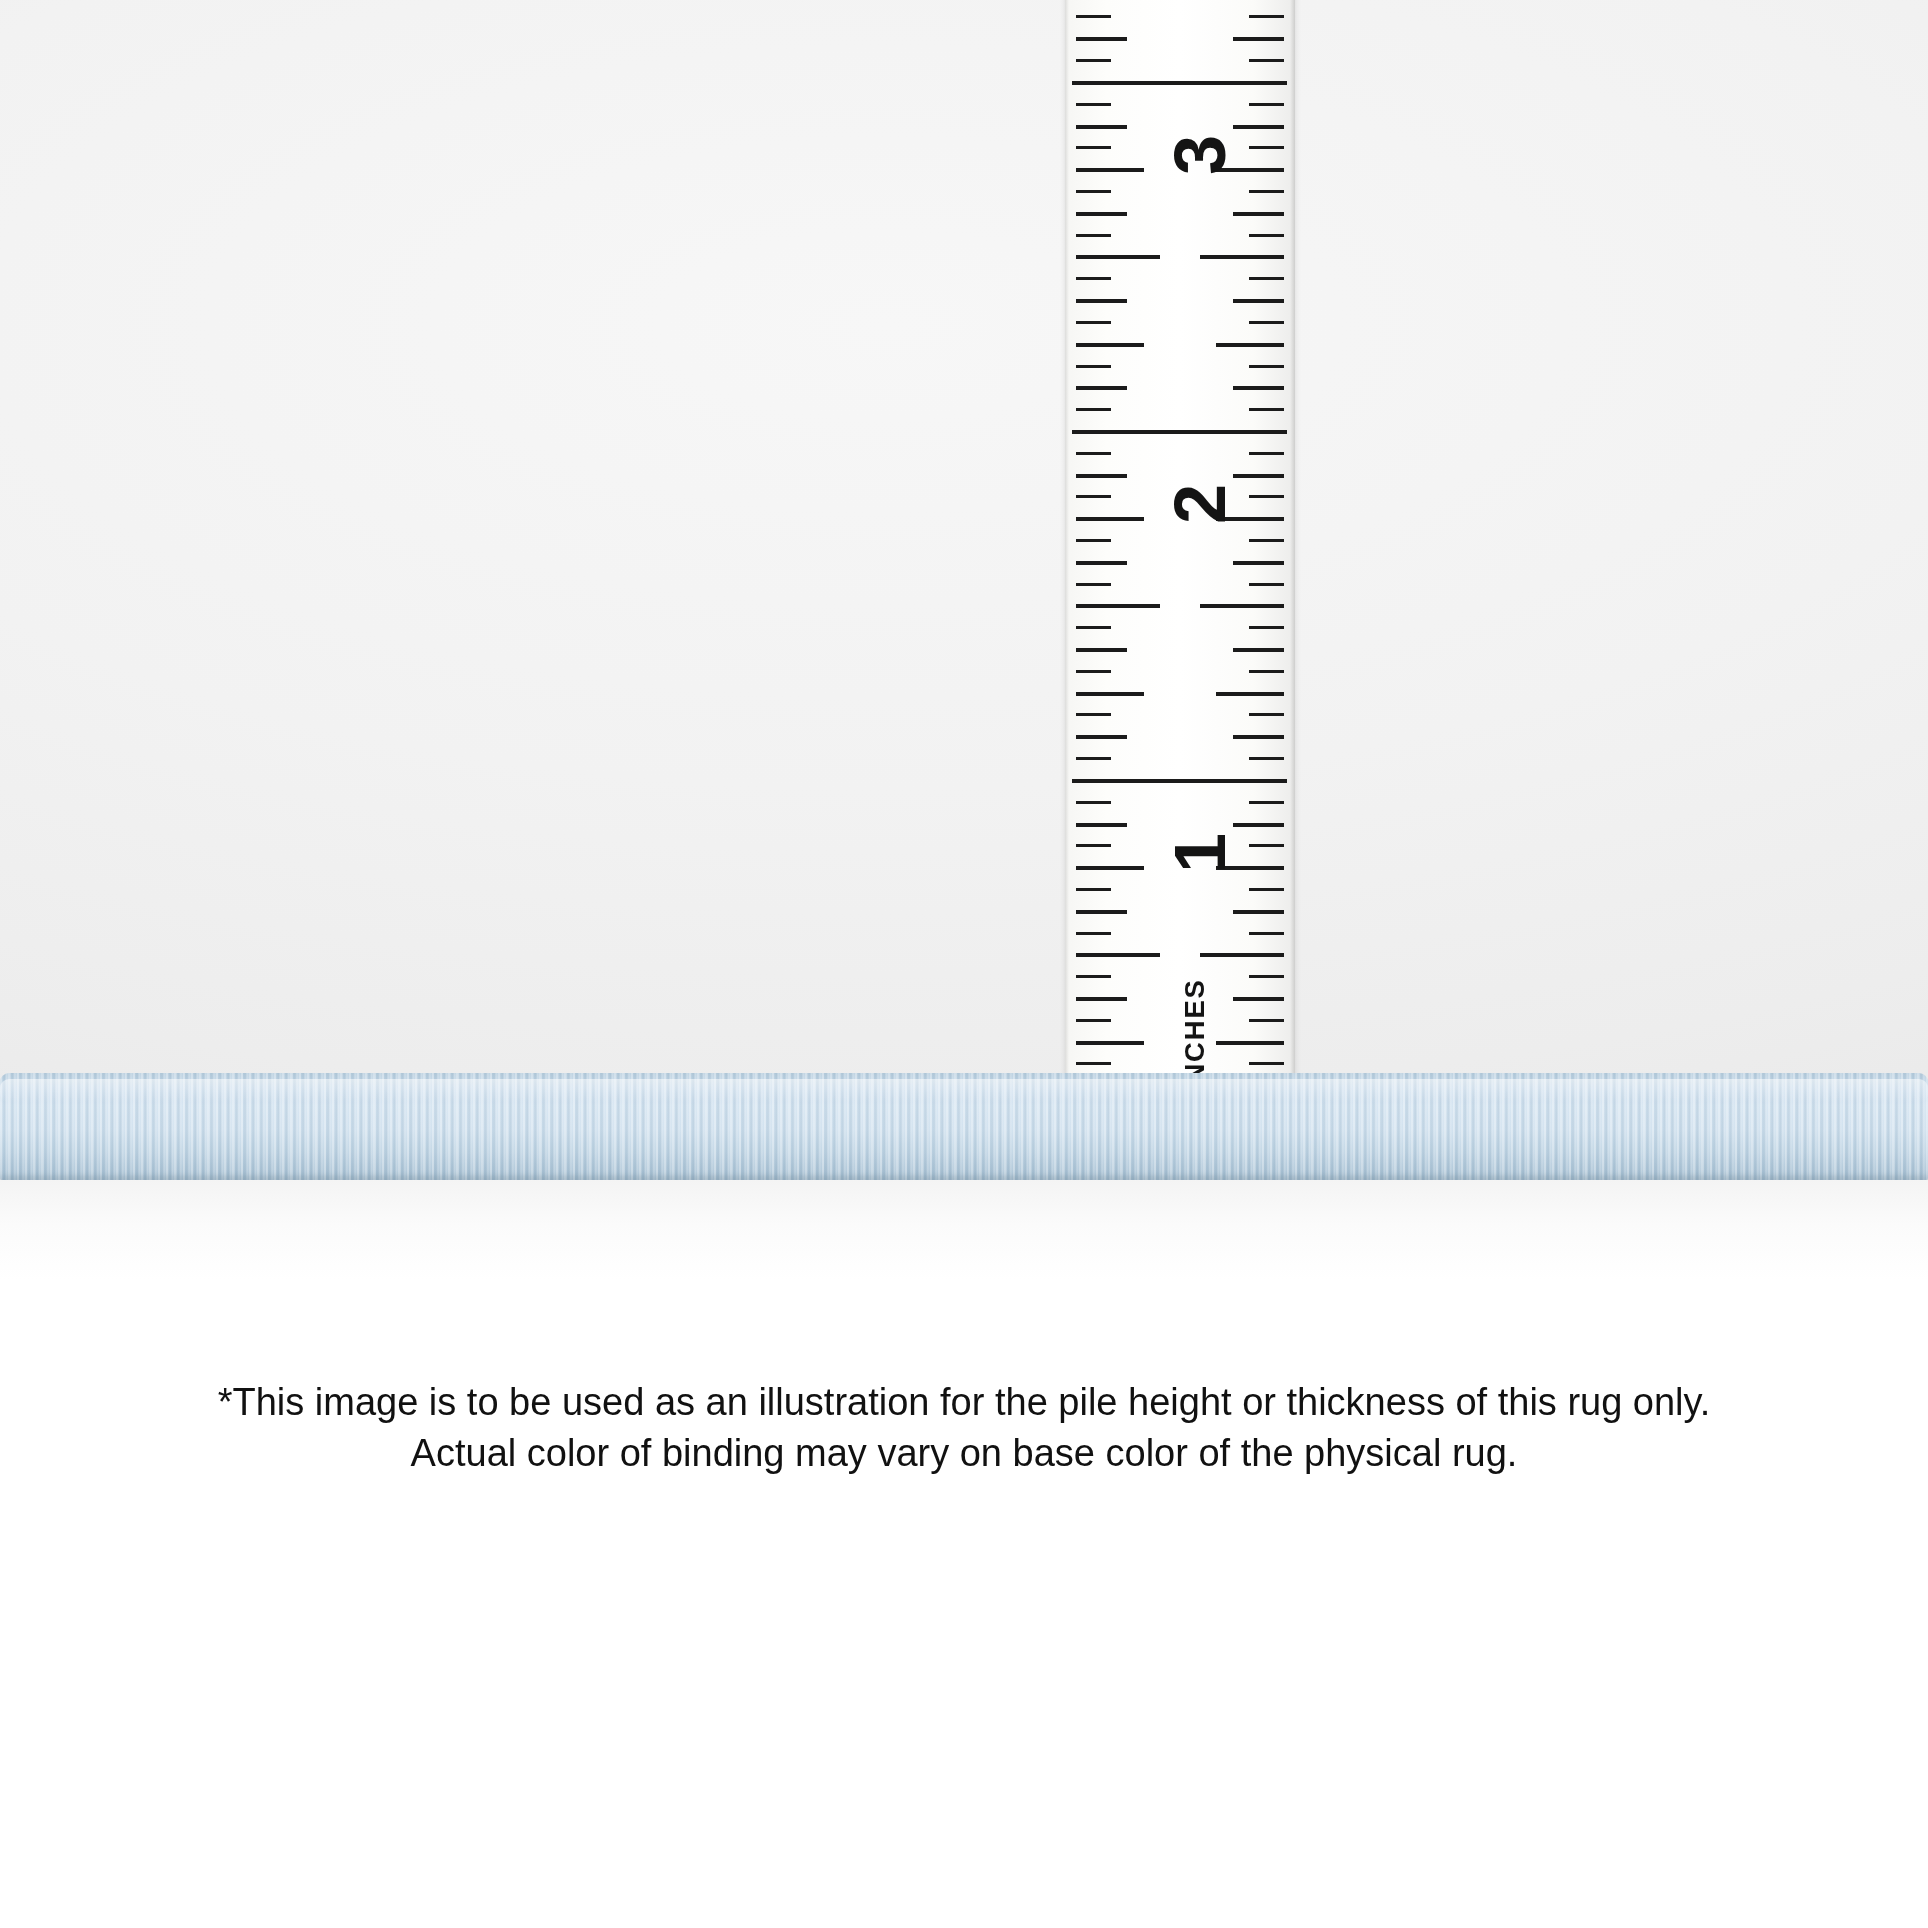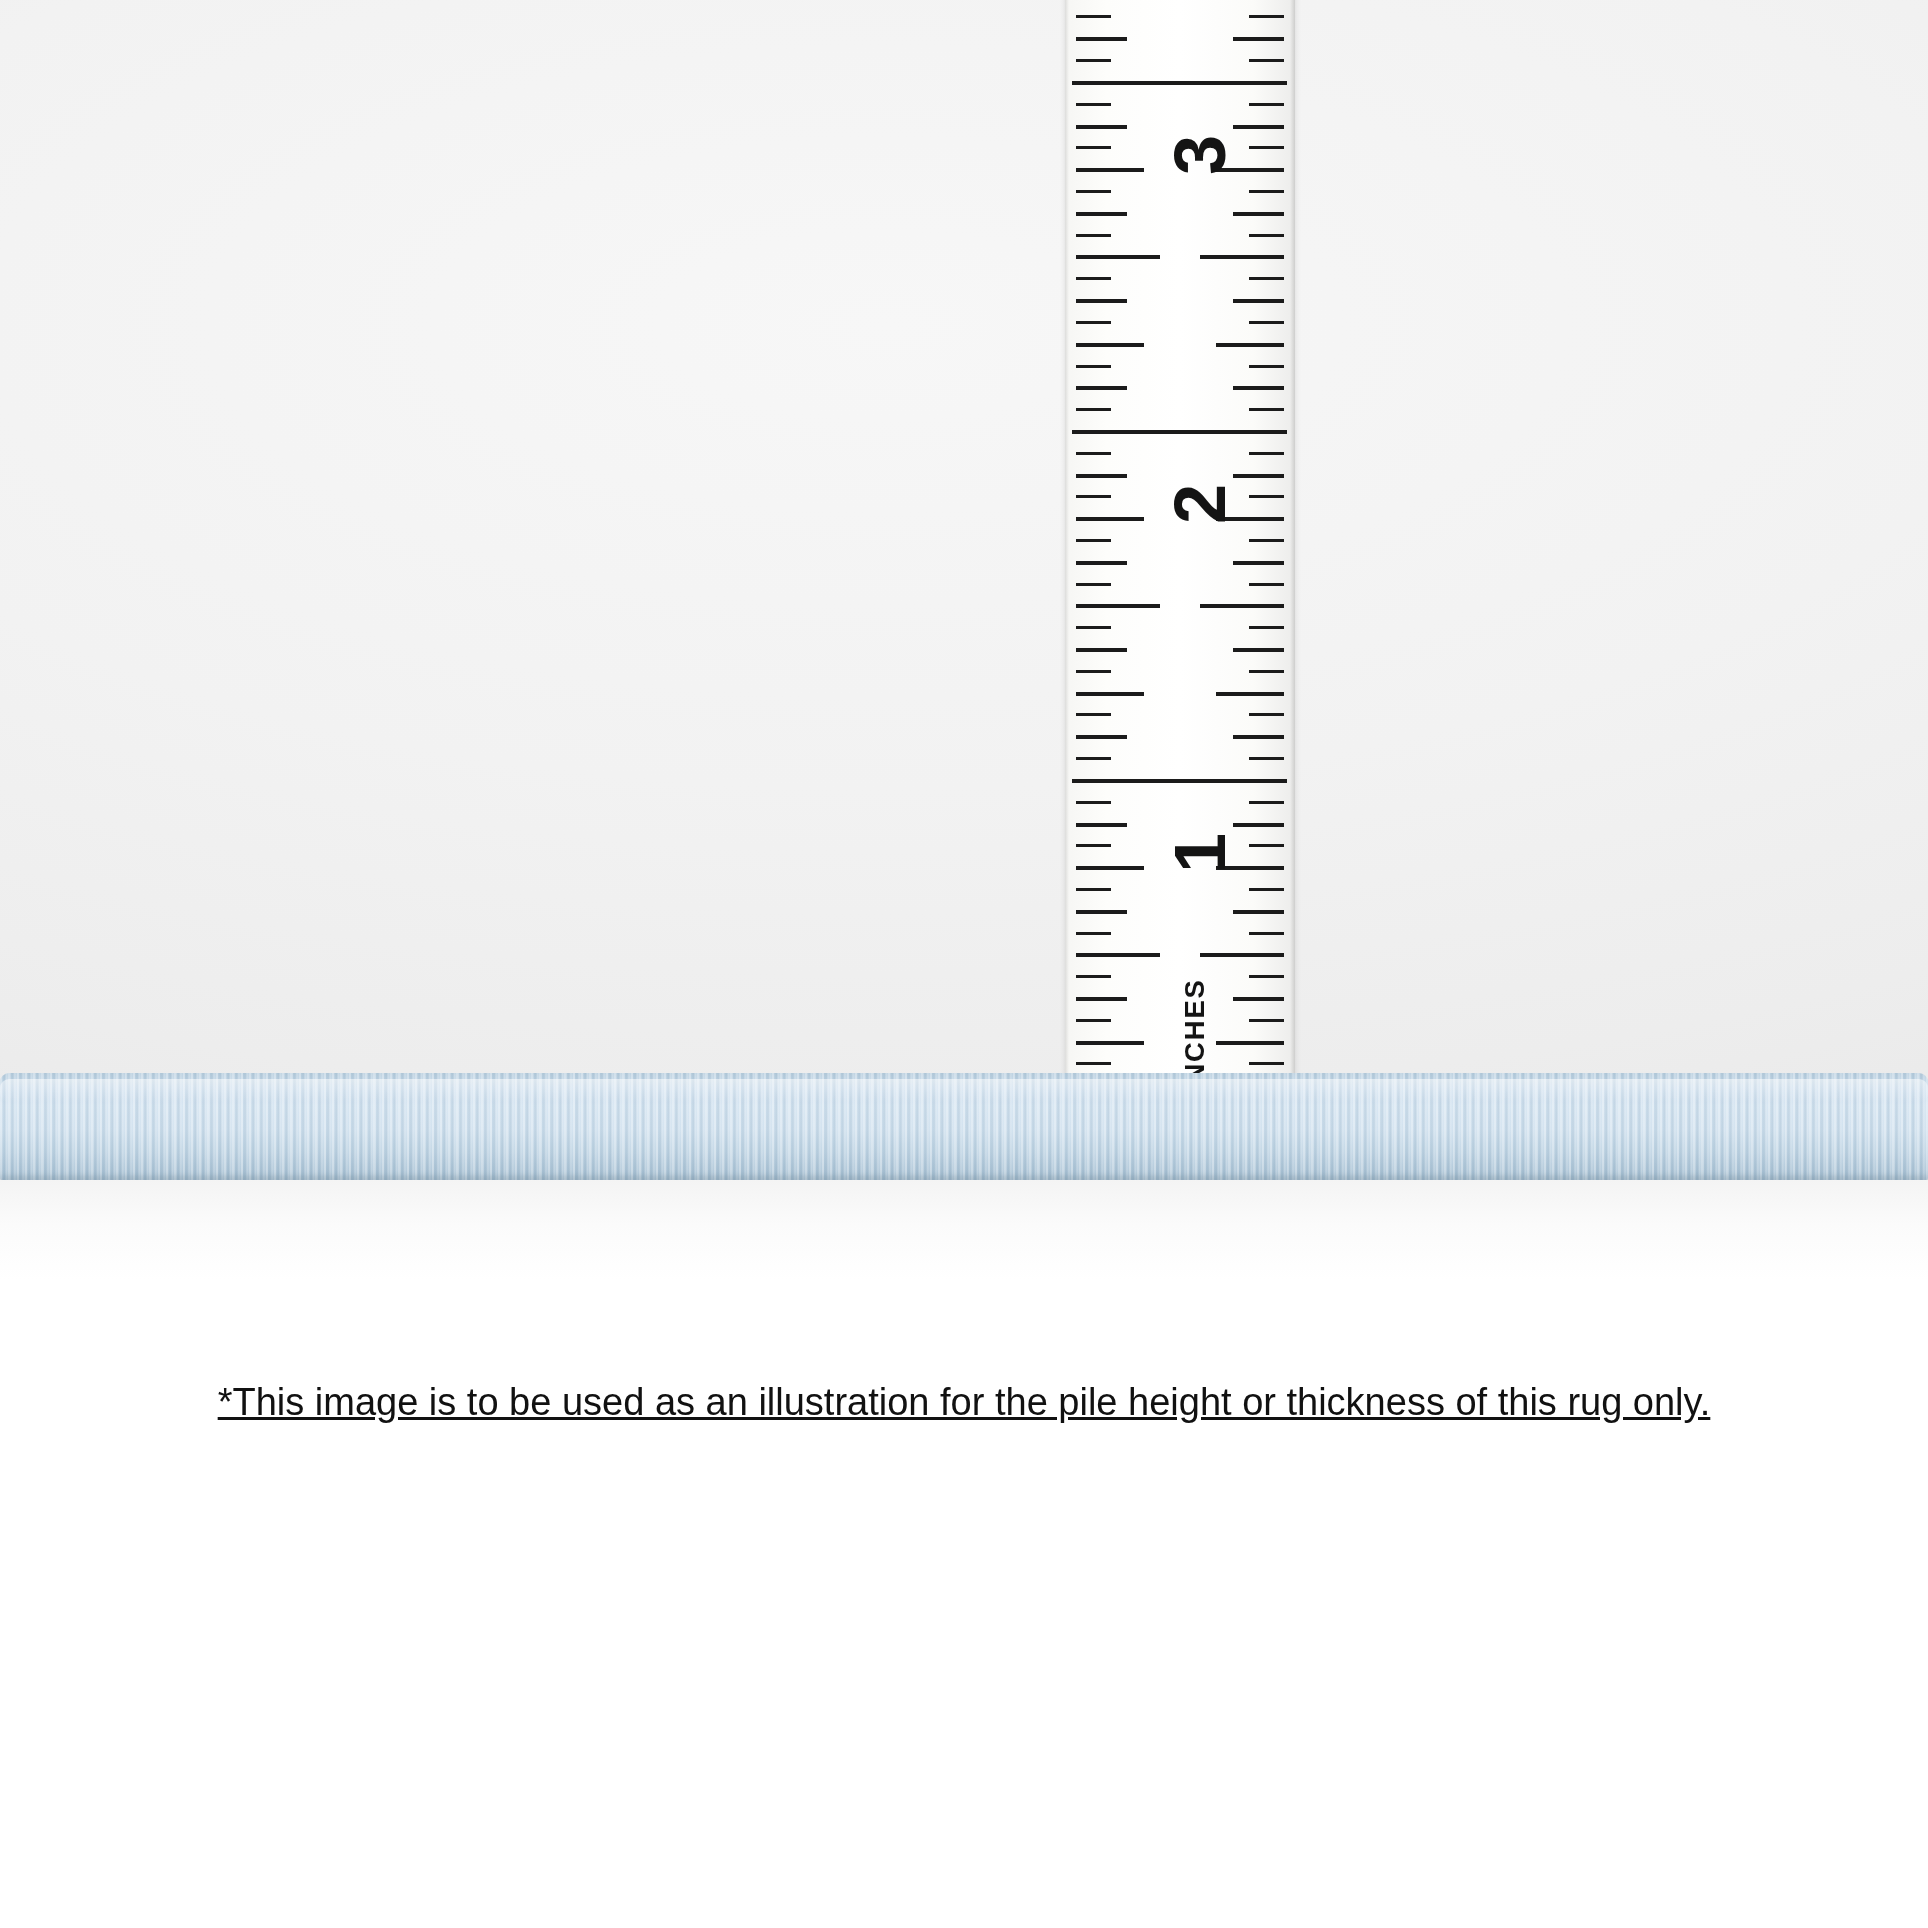--- a/index.html
+++ b/index.html
@@ -233,21 +233,21 @@
     position: absolute;
     left: 0;
     top: 1377px;
     width: 1928px;
     text-align: center;
     color: #111111;
     font-family: "Liberation Sans", sans-serif;
     font-size: 38px;
     line-height: 1.35;
   }
-  .caption-line { display: block; text-decoration: underline; }
+  .caption-line { display: block; }
 </style>
 </head>
 <body>
 
 <div class="scene">
 
   <div class="photo">
     <div class="photo-wall"></div>
 
     <div class="ruler">
@@ -372,16 +372,17 @@
       <div class="rug-weave"></div>
       <div class="rug-hilite"></div>
       <div class="rug-shadow"></div>
     </div>
 
     <div class="photo-floor"></div>
   </div>
 
   <div class="caption">
     <span class="caption-line">*This image is to be used as an illustration for the pile height or thickness of this rug only.</span>
+    <span class="caption-line">Actual color of binding may vary on base color of the physical rug.</span>
   </div>
 
 </div>
 
 
 </body></html>

